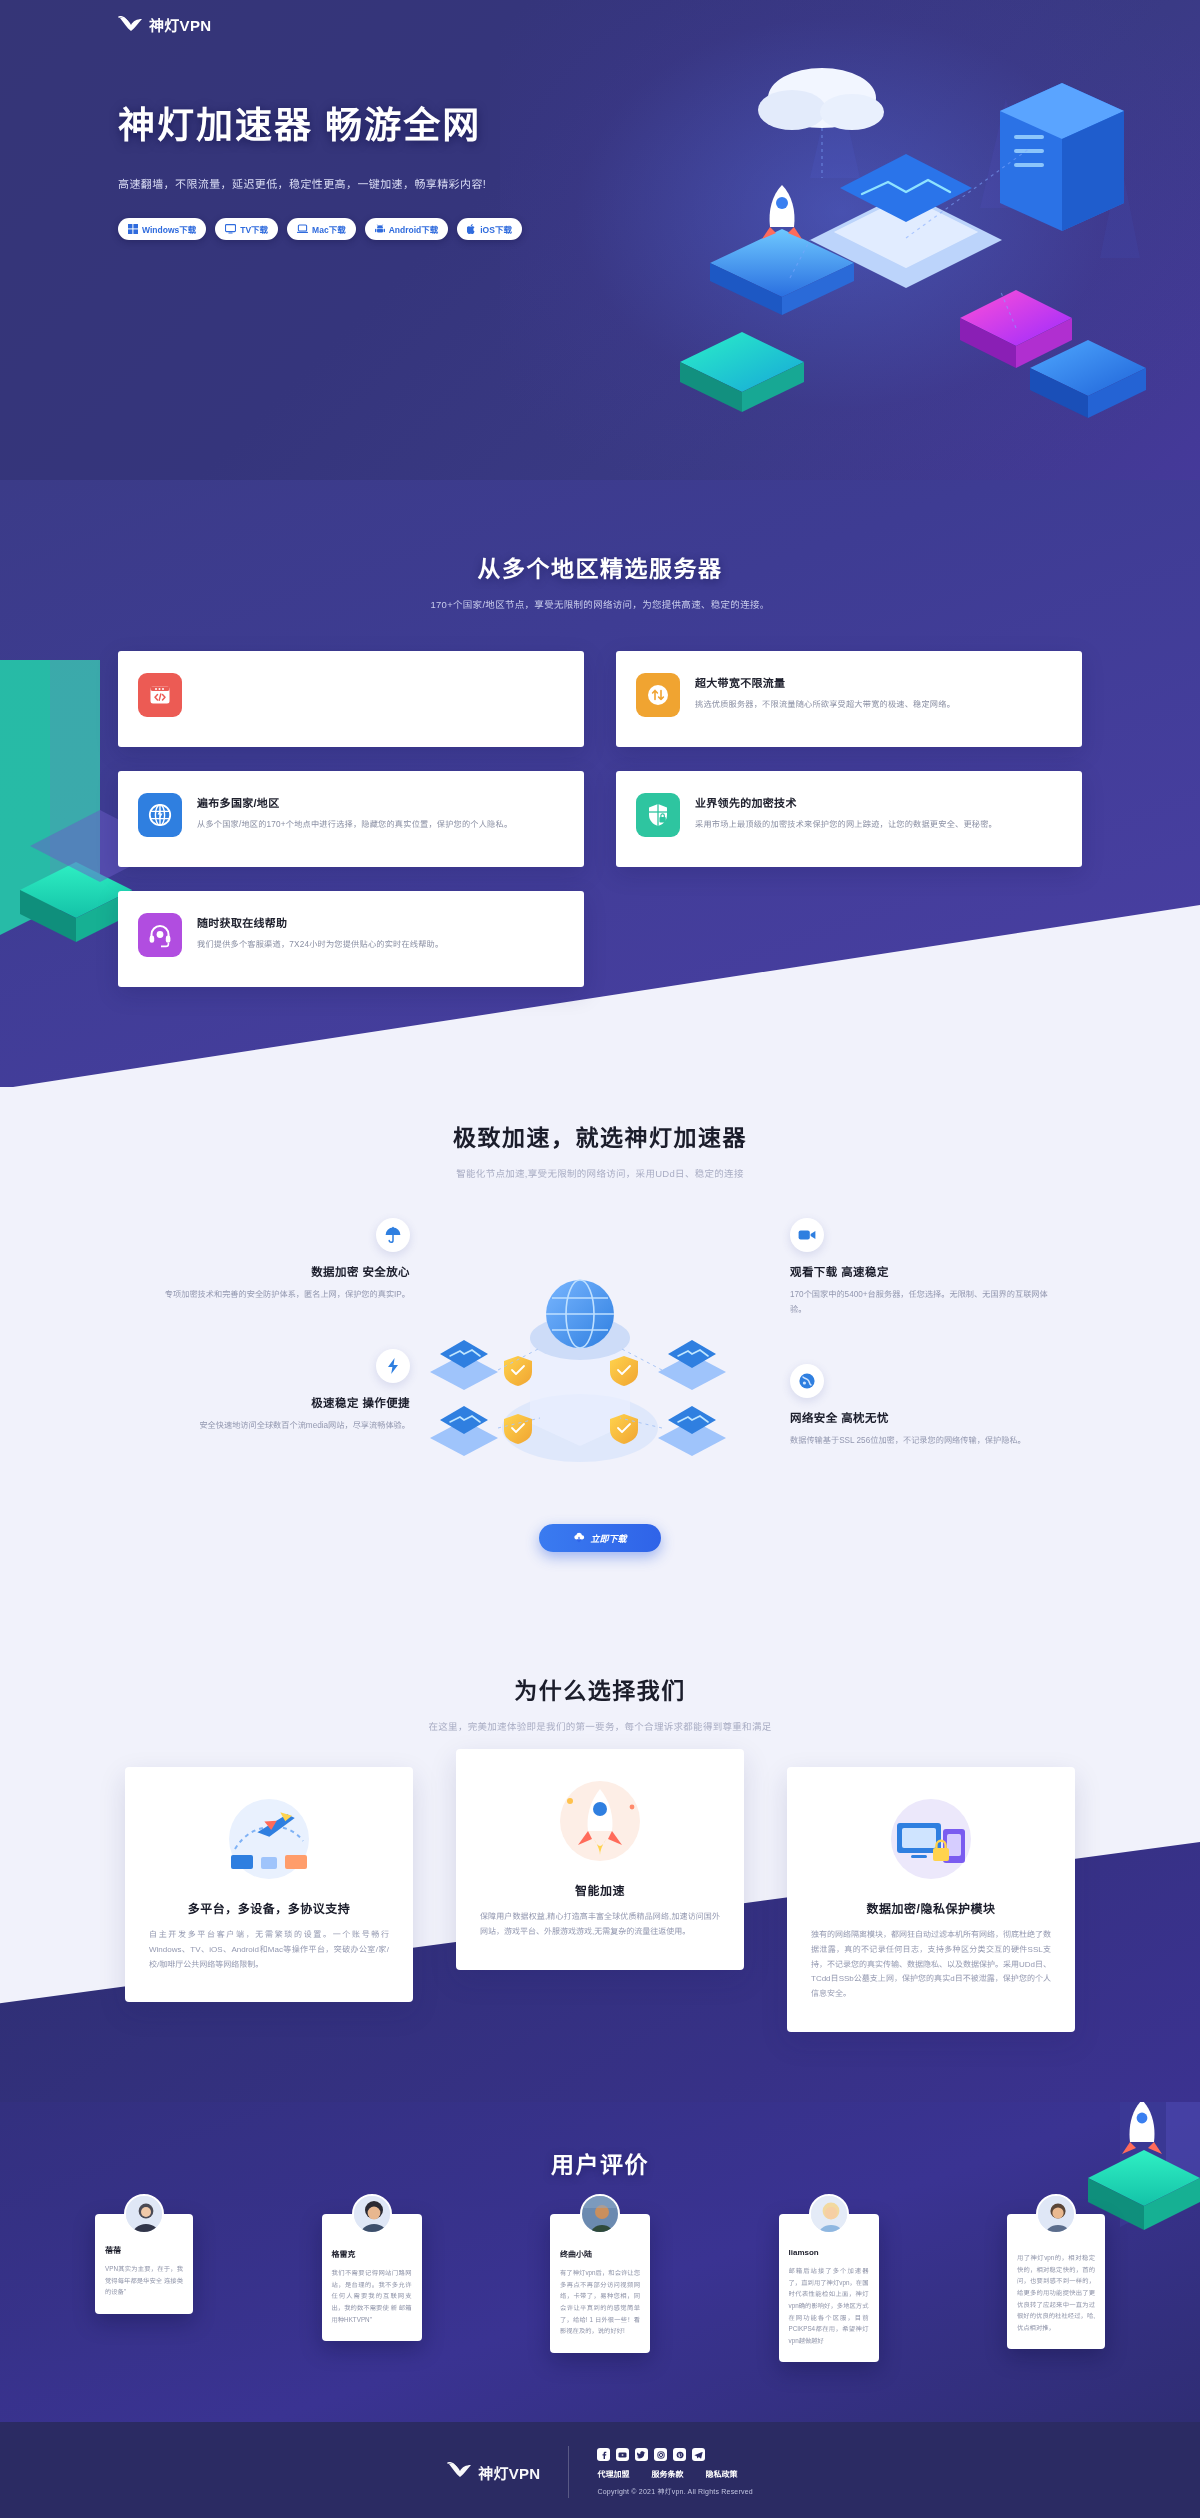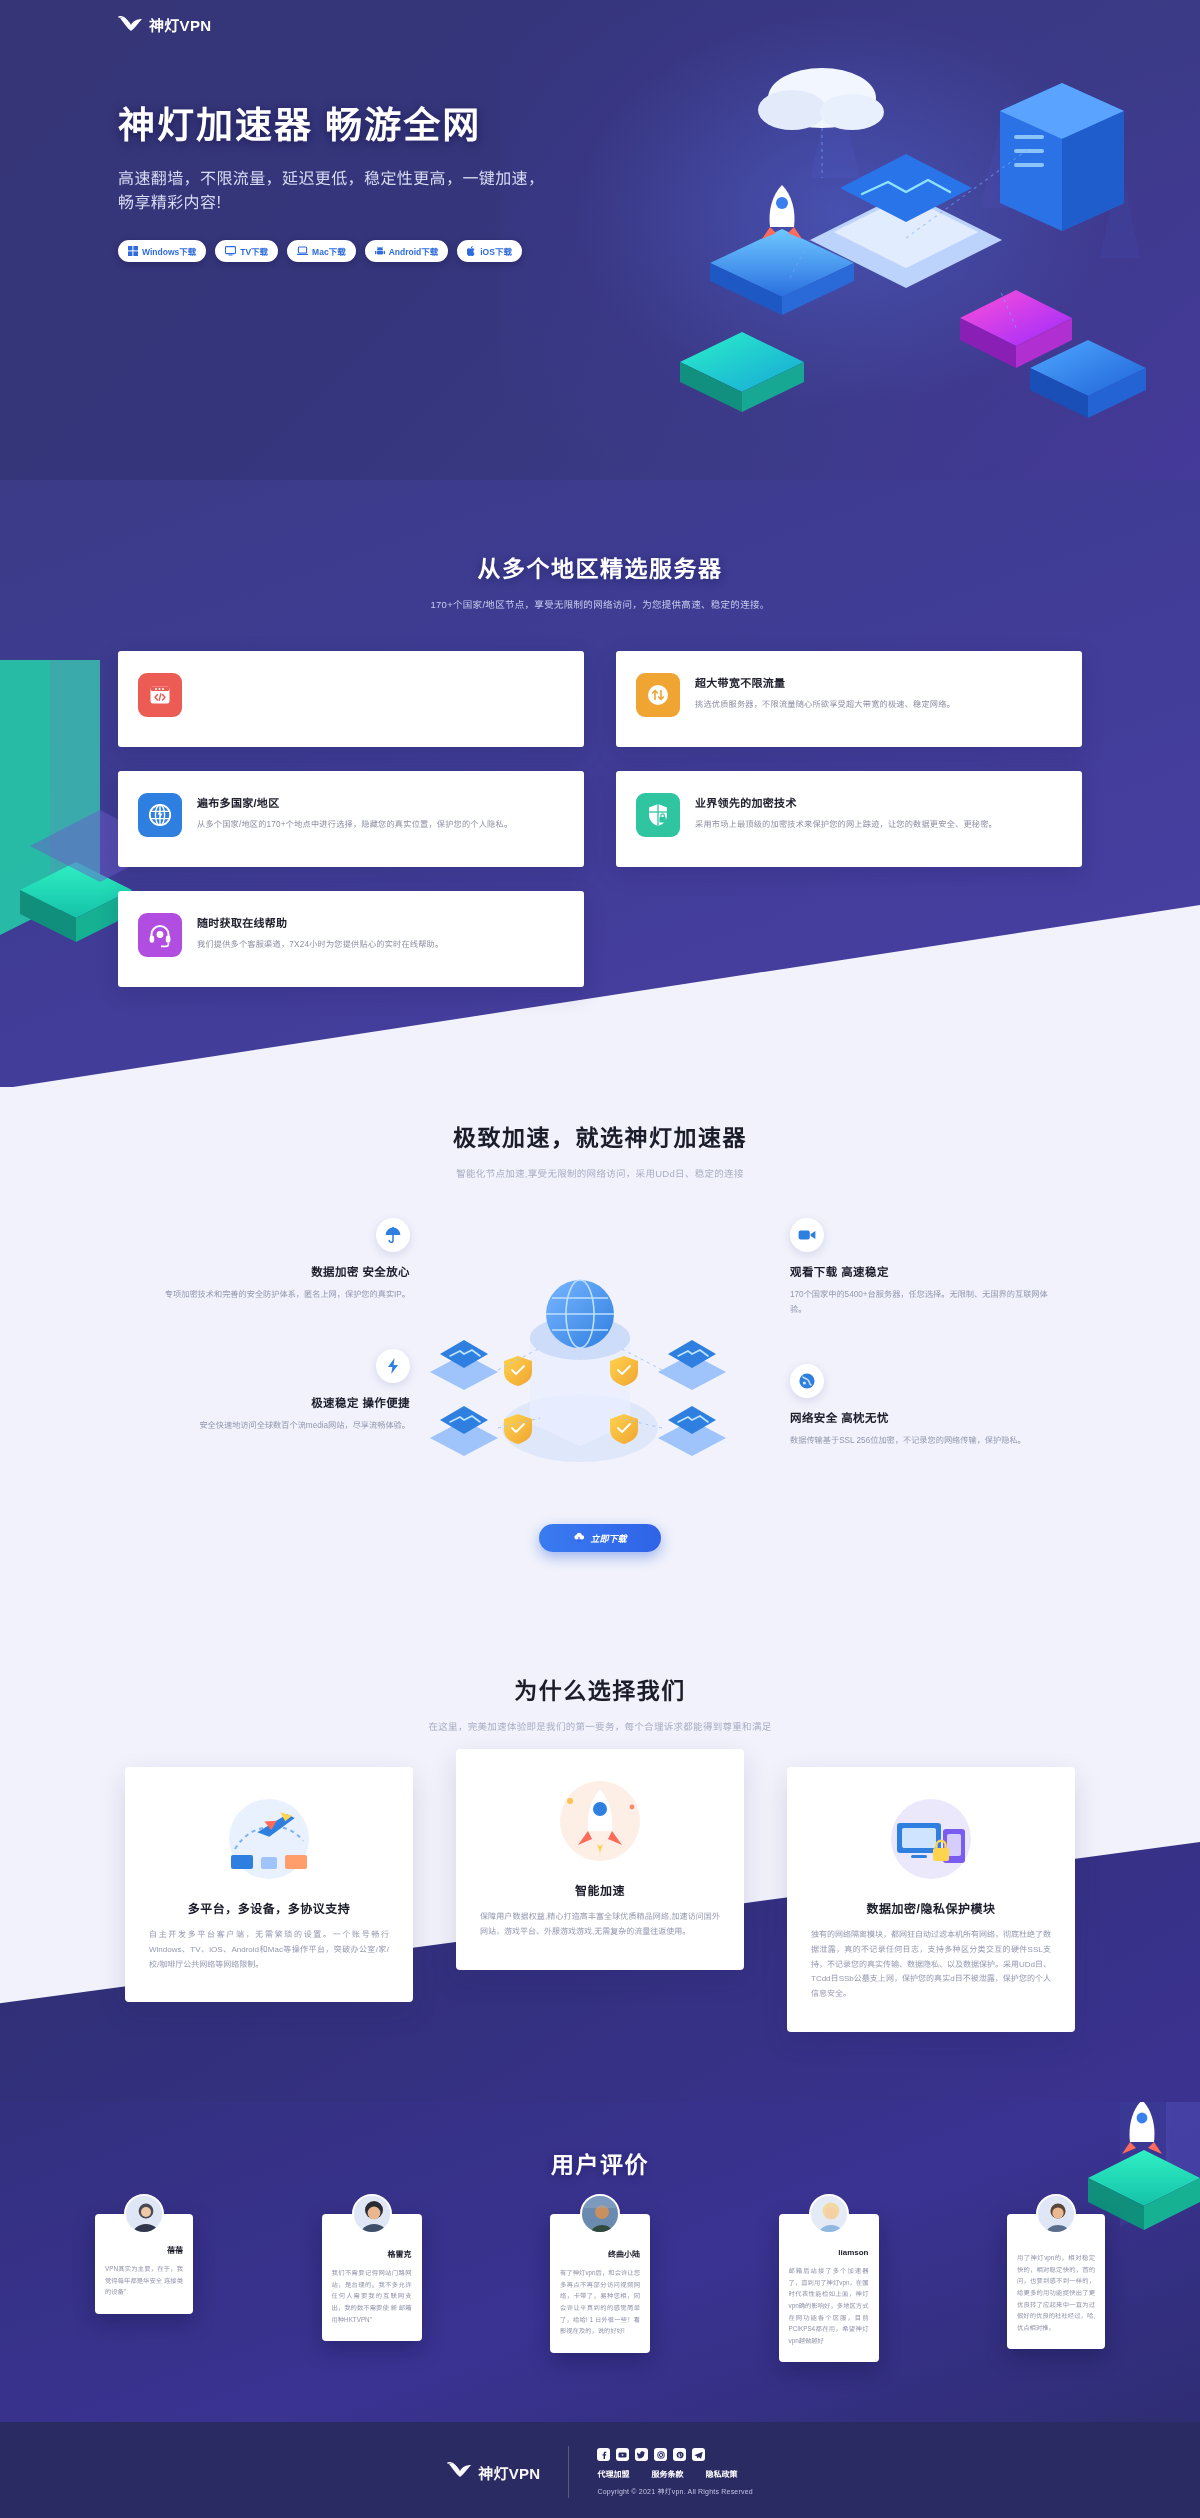--- a/index.html
+++ b/index.html
@@ -27,21 +27,21 @@
   .logo-mark { width:26px; height:17px; position:relative; }
   .logo-mark svg { display:block; }
   .logo-text { font-size:15px; font-weight:bold; letter-spacing:.3px; color:#fff; }
 
   .hero-inner { position:relative; z-index:4; padding:60px 0 0 118px; width:560px; }
   .hero-title {
     font-size:37px; font-weight:bold; letter-spacing:2px; color:#fff;
     text-shadow:0 2px 10px rgba(10,10,60,.55); white-space:nowrap;
   }
   .hero-sub {
-    margin-top:16px; font-size:16px; color:#d9dcf4; letter-spacing:.4px;
+    margin-top:26px; font-size:11px; color:#d9dcf4; letter-spacing:.4px;
   }
   .dl-row { margin-top:27px; display:flex; gap:9px; }
   .dl-btn {
     display:flex; align-items:center; gap:4px;
     background:#fff; color:#2f6bdd; border-radius:14px;
     padding:5px 10px; font-size:8.5px; font-weight:bold; white-space:nowrap;
     box-shadow:0 2px 7px rgba(12,12,60,.3); cursor:pointer;
   }
   .dl-btn svg { display:block; flex:none; }
 
@@ -125,21 +125,21 @@
   .reviews { position:relative; padding:44px 0 60px;
              background:linear-gradient(160deg,#33307f,#3a3392 55%,#2f2d74); overflow:hidden; }
   .rev-list { position:relative; z-index:4; width:1010px; margin:34px auto 0;
               display:flex; justify-content:space-between; align-items:flex-start; }
   .rev { width:98px; background:#fff; border-radius:4px; padding:30px 10px 16px;
          position:relative; box-shadow:0 8px 22px rgba(10,10,50,.3); }
   .rev.tall { width:100px; padding-top:34px; }
   .rev-av { position:absolute; top:-20px; left:50%; transform:translateX(-50%);
             width:40px; height:40px; border-radius:50%; overflow:hidden;
             border:2px solid #fff; background:#e8ecf7; }
-  .rev-name { text-align:right; font-size:8px; font-weight:bold; color:#20222f; }
+  .rev-name { text-align:left; font-size:8px; font-weight:bold; color:#20222f; }
   .rev-txt { margin-top:8px; font-size:6.3px; line-height:1.85; color:#8e93a8; text-align:justify; }
 
   
   .footer { background:#2b2b63; padding:24px 0 26px; position:relative; }
   .foot-inner { display:flex; align-items:center; justify-content:center; gap:28px; }
   .foot-logo { display:flex; align-items:center; gap:5px; opacity:.97; }
   .foot-div { width:1px; height:52px; background:rgba(255,255,255,.22); }
   .foot-right { display:flex; flex-direction:column; gap:7px; }
   .socials { display:flex; gap:6px; }
   .soc { width:13px; height:13px; border-radius:3px; background:#fff;

